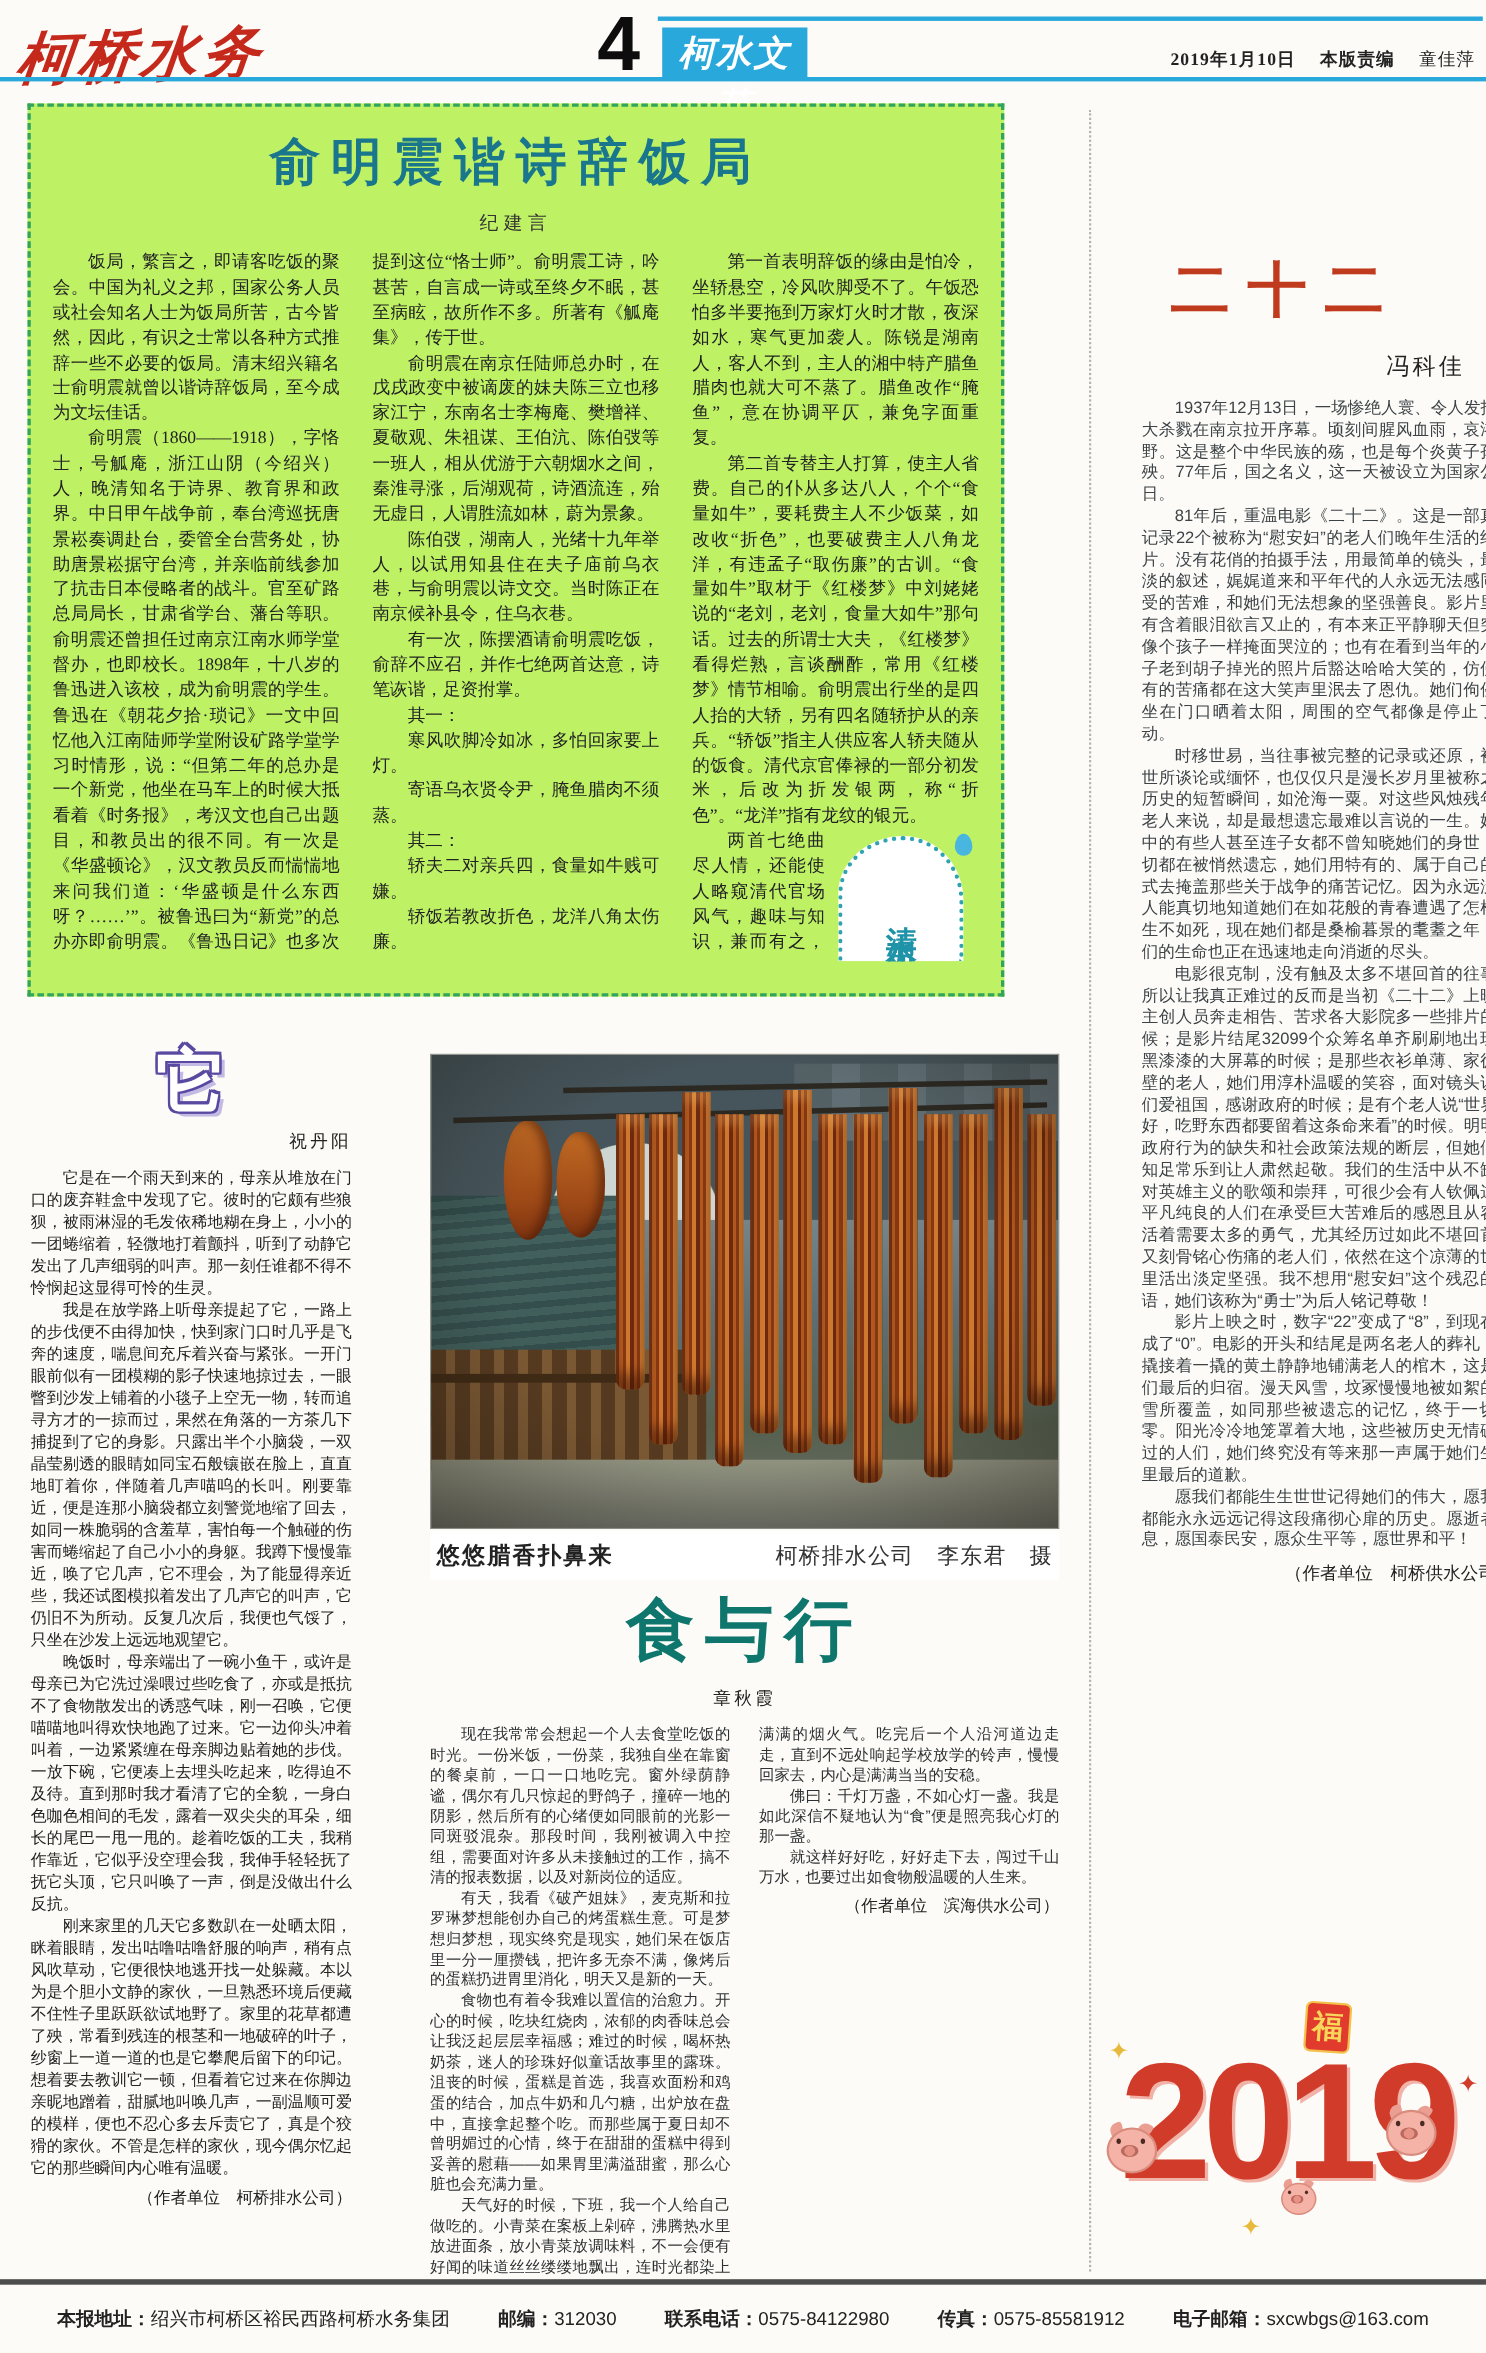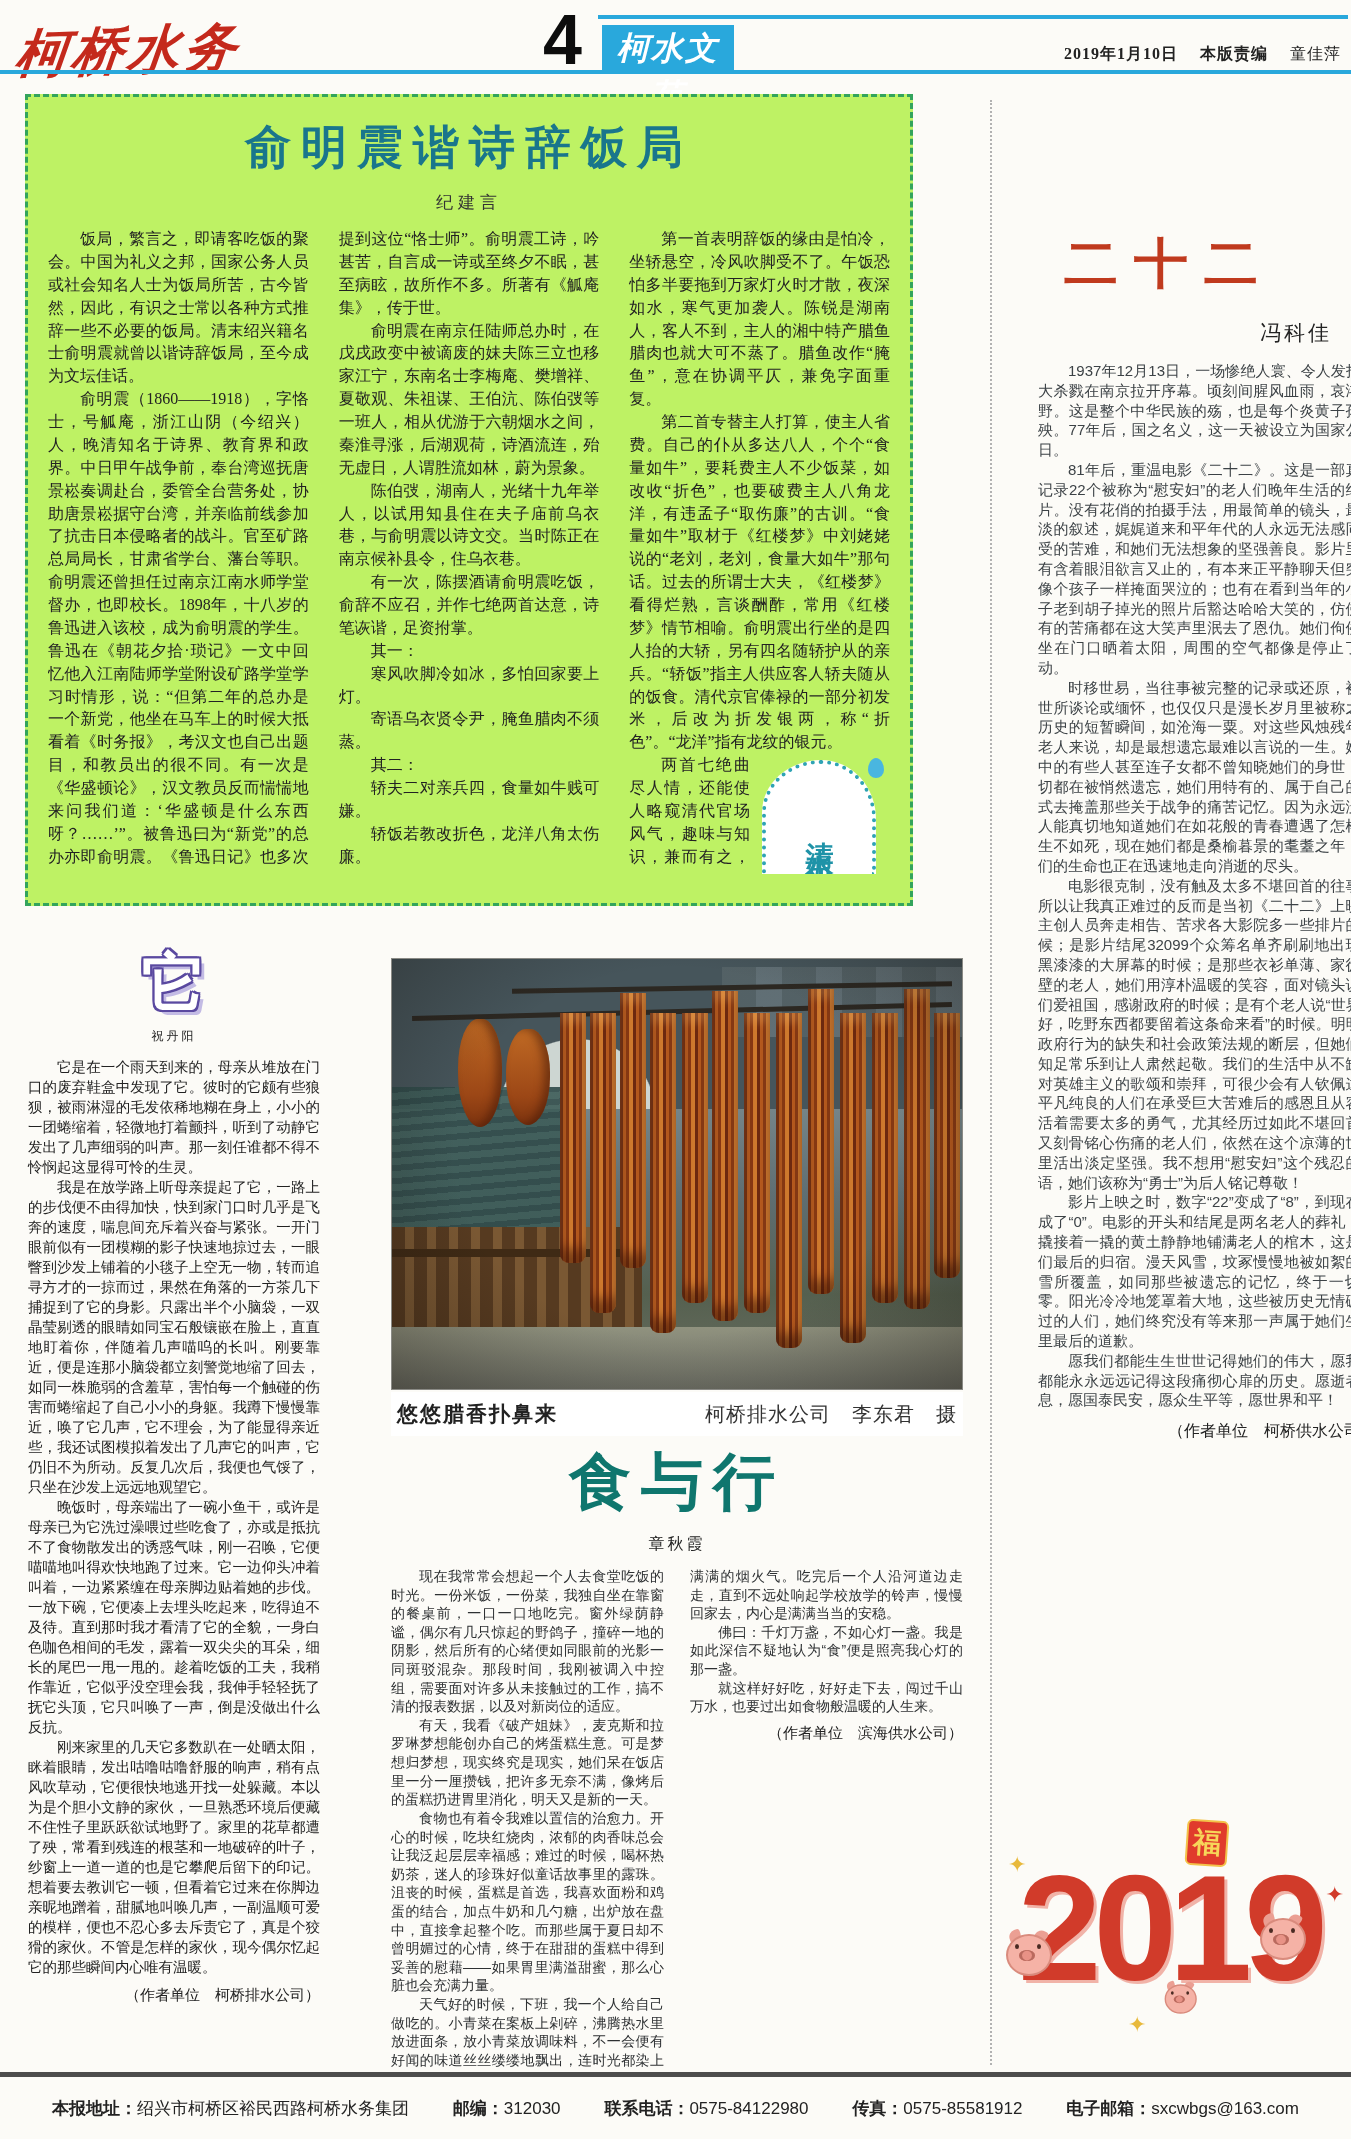--- a/index.html
+++ b/index.html
@@ -39,21 +39,21 @@
   .qsy-drop{position:absolute;right:6px;top:0;width:16px;height:20px;background:#49b6e0;
             border-radius:50% 50% 50% 50%/60% 60% 40% 40%;}
 
   
   .ta{position:absolute;left:28px;top:948px;width:292px;}
   .ta-title{text-align:center;font-size:64px;font-weight:800;color:#fff;line-height:1.1;
             font-family:"Liberation Sans","DejaVu Sans",sans-serif;
             text-shadow:2px 0 0 #5a49a0,-2px 0 0 #5a49a0,0 2px 0 #5a49a0,0 -2px 0 #5a49a0,
                         2px 2px 0 #5a49a0,-2px -2px 0 #5a49a0,2px -2px 0 #5a49a0,-2px 2px 0 #5a49a0,
                         5px 5px 0 #c3bbe4;}
-  .ta-byline{text-align:center;font-size:12px;letter-spacing:3px;margin:10px 0 12px;}
+  .ta-byline{text-align:right;font-size:16px;letter-spacing:3px;margin:10px 0 12px;}
   .ta-body{font-size:14.5px;line-height:1.38;text-align:justify;}
   .attr{text-align:right;text-indent:0;margin-top:8px;font-size:15px;}
 
   
   .photo{position:absolute;left:391px;top:958px;width:572px;height:432px;overflow:hidden;
          border:1px solid #8a8a85;background:linear-gradient(180deg,#adb9bb 0%,#97a5a8 14%,#7a8a8e 30%,#5f6e72 55%,#55604f 78%,#6b6f63 100%);}
   .ph-bridge{position:absolute;left:0;top:0;width:100%;height:150px;
              background:radial-gradient(ellipse 135px 125px at 185px 152px,#cdd6d2 0 57%,#46555b 58%);}
   .ph-town{position:absolute;left:330px;top:8px;width:242px;height:70px;
            background:repeating-linear-gradient(90deg,#5e6b6e 0 34px,#76848a 34px 60px);opacity:.55;}

